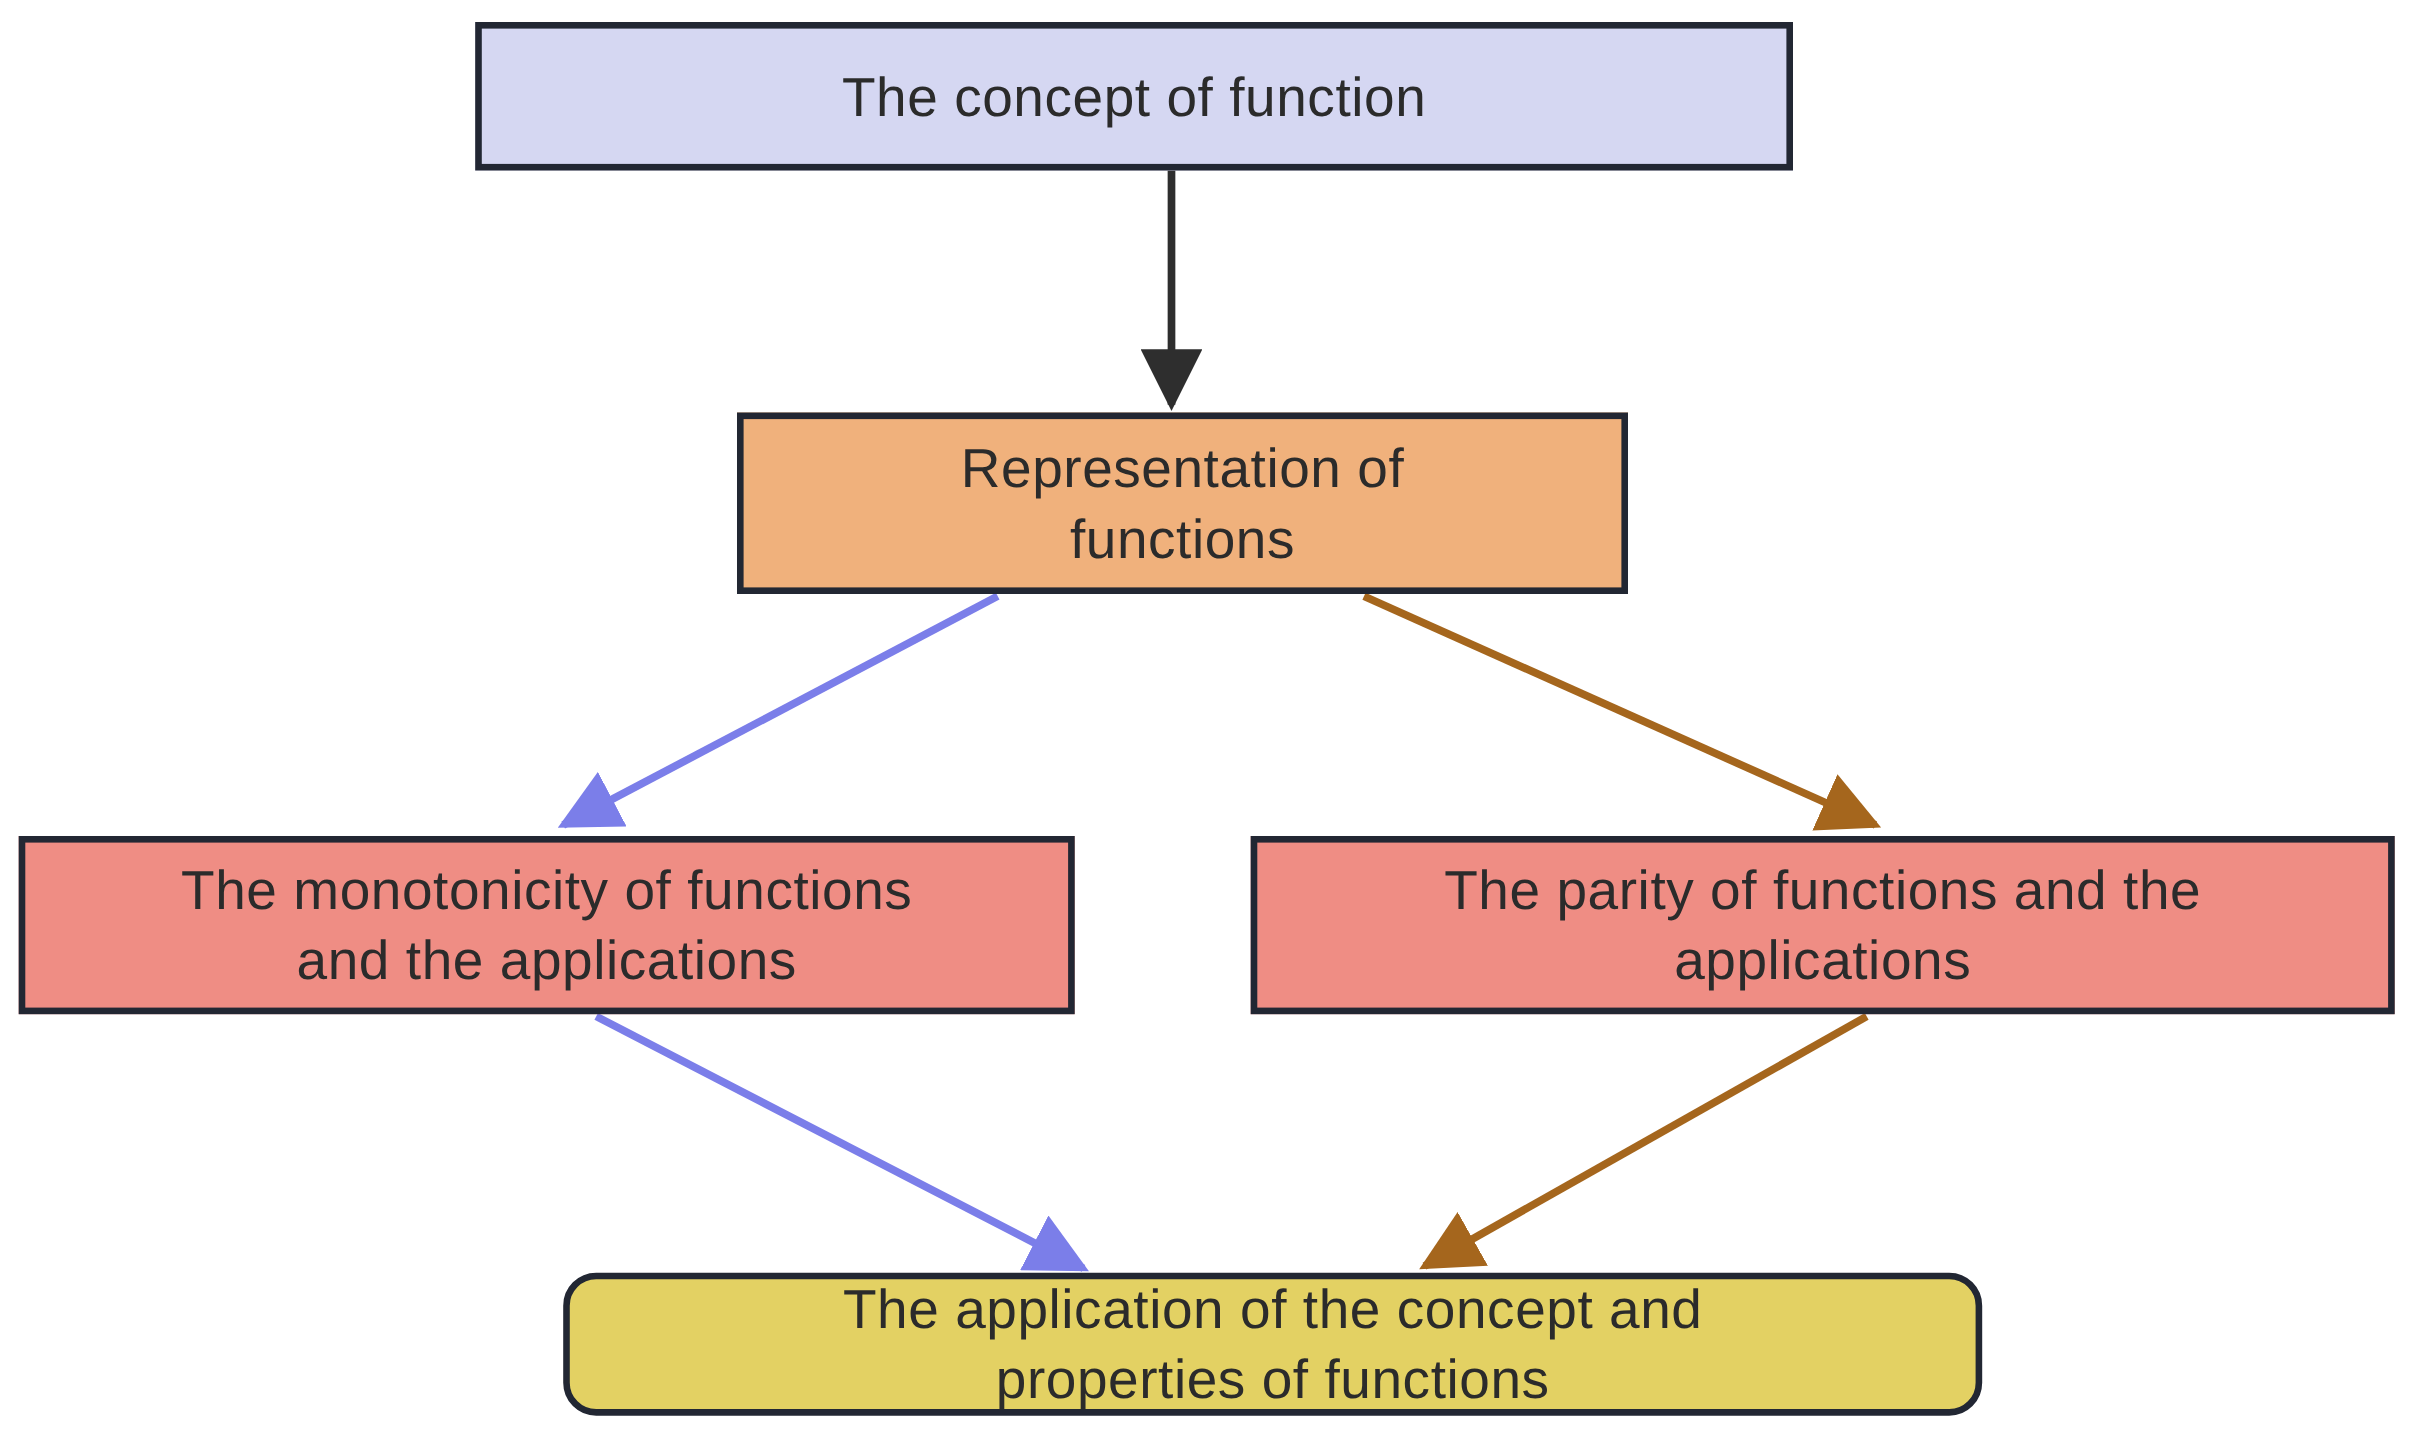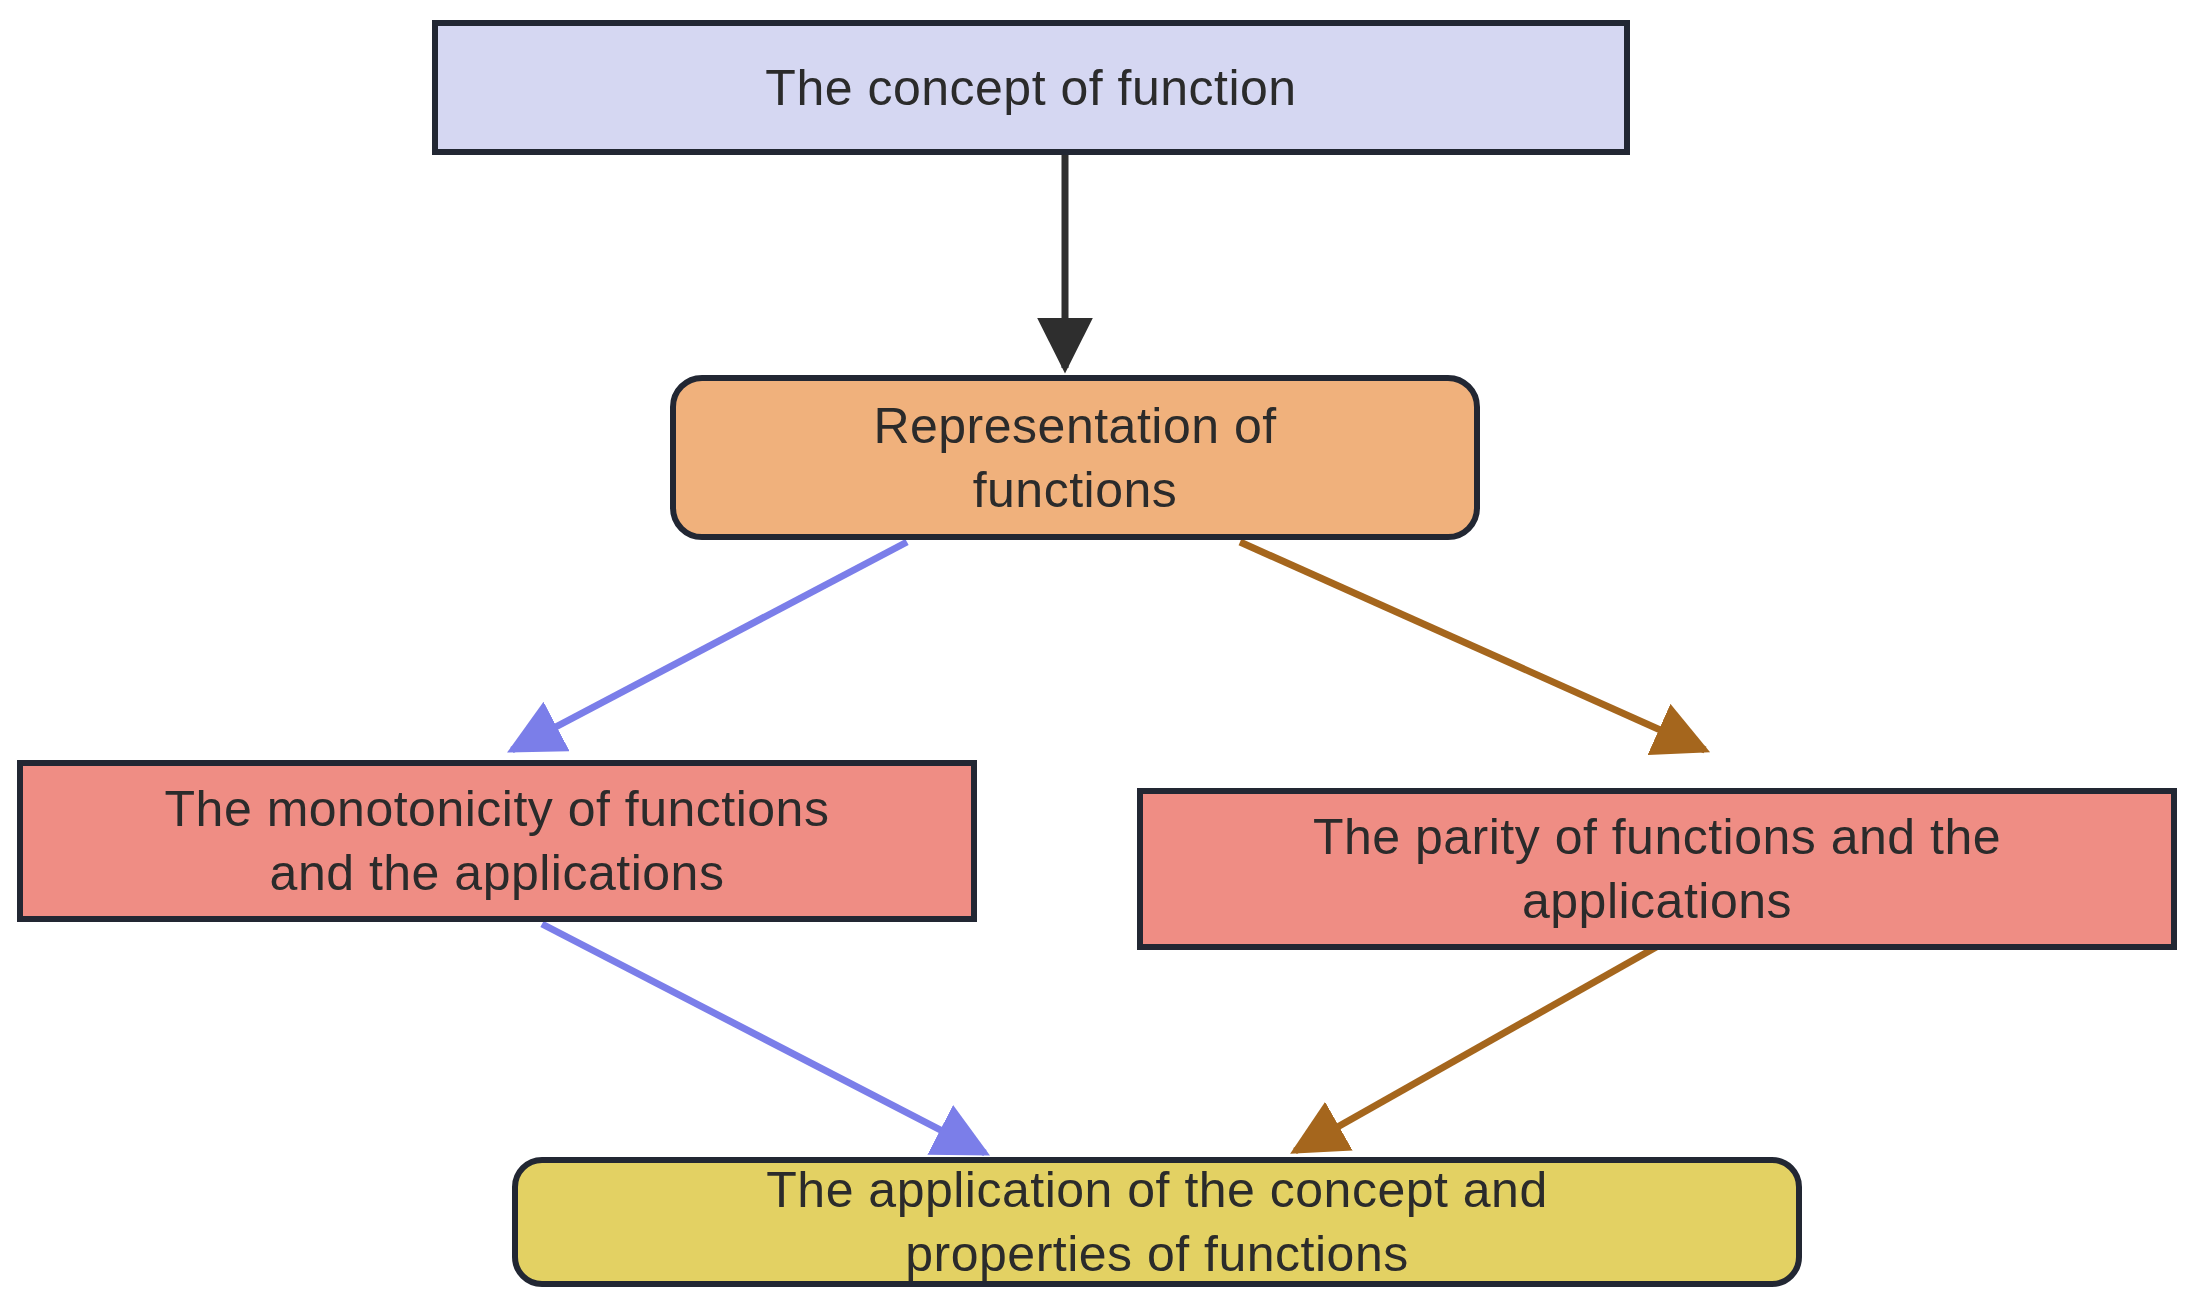--- a/index.html
+++ b/index.html
@@ -28,21 +28,21 @@
   .node .label {
     white-space: pre-line;
     font-size: 50px;
     line-height: 1.28;
     color: #2b2b2b;
     letter-spacing: 0.5px;
   }
   .node-concept        { left: 432px;  top: 20px;   width: 1198px; height: 135px; }
   .node-representation { left: 670px;  top: 375px;  width: 810px;  height: 165px; }
   .node-monotonicity   { left: 17px;   top: 760px;  width: 960px;  height: 162px; }
-  .node-parity         { left: 1137px; top: 788px;  width: 1040px; height: 162px; }
+  .node-parity         { left: 1137px; top: 760px;  width: 1040px; height: 162px; }
   .node-application    { left: 512px;  top: 1157px; width: 1290px; height: 130px; border-radius: 30px; }
   svg.arrow-layer {
     position: absolute;
     left: 0; top: 0;
     width: 2201px;
     height: 1315px;
     z-index: 1;
   }
 </style>
 </head>
@@ -71,21 +71,21 @@
 
     <line stroke-width="7" marker-end="url(#arrowhead-blue)" x1="542" y1="924" x2="985" y2="1153" stroke="#7b7ee9"></line>
 
     <line stroke-width="7" marker-end="url(#arrowhead-brown)" x1="1697" y1="924" x2="1295" y2="1151" stroke="#a5661d"></line>
   </svg>
 
   <div class="node node-concept" style="background-color: rgb(213, 215, 242);">
     <span class="label">The concept of function</span>
   </div>
 
-  <div class="node node-representation" style="background-color: rgb(240, 177, 124); border-radius: 32px;">
+  <div class="node node-representation" style="background-color: rgb(240, 177, 124);">
     <span class="label">Representation of
 functions</span>
   </div>
 
   <div class="node node-monotonicity" style="background-color: rgb(239, 141, 132);">
     <span class="label">The monotonicity of functions
 and the applications</span>
   </div>
 
   <div class="node node-parity" style="background-color: rgb(239, 141, 132);">

